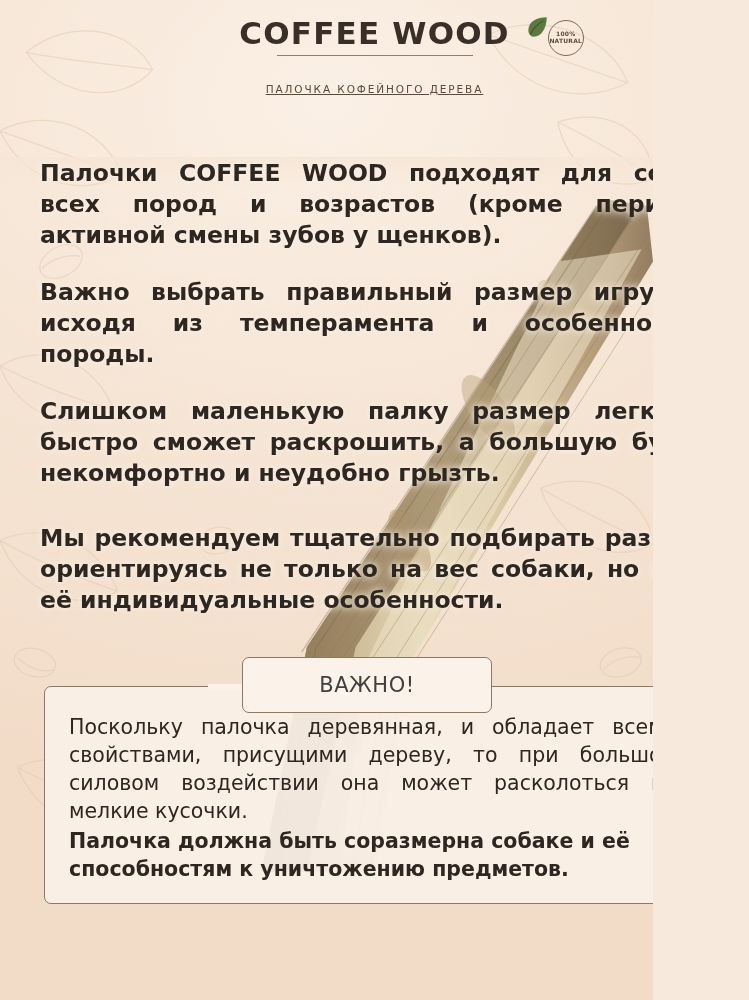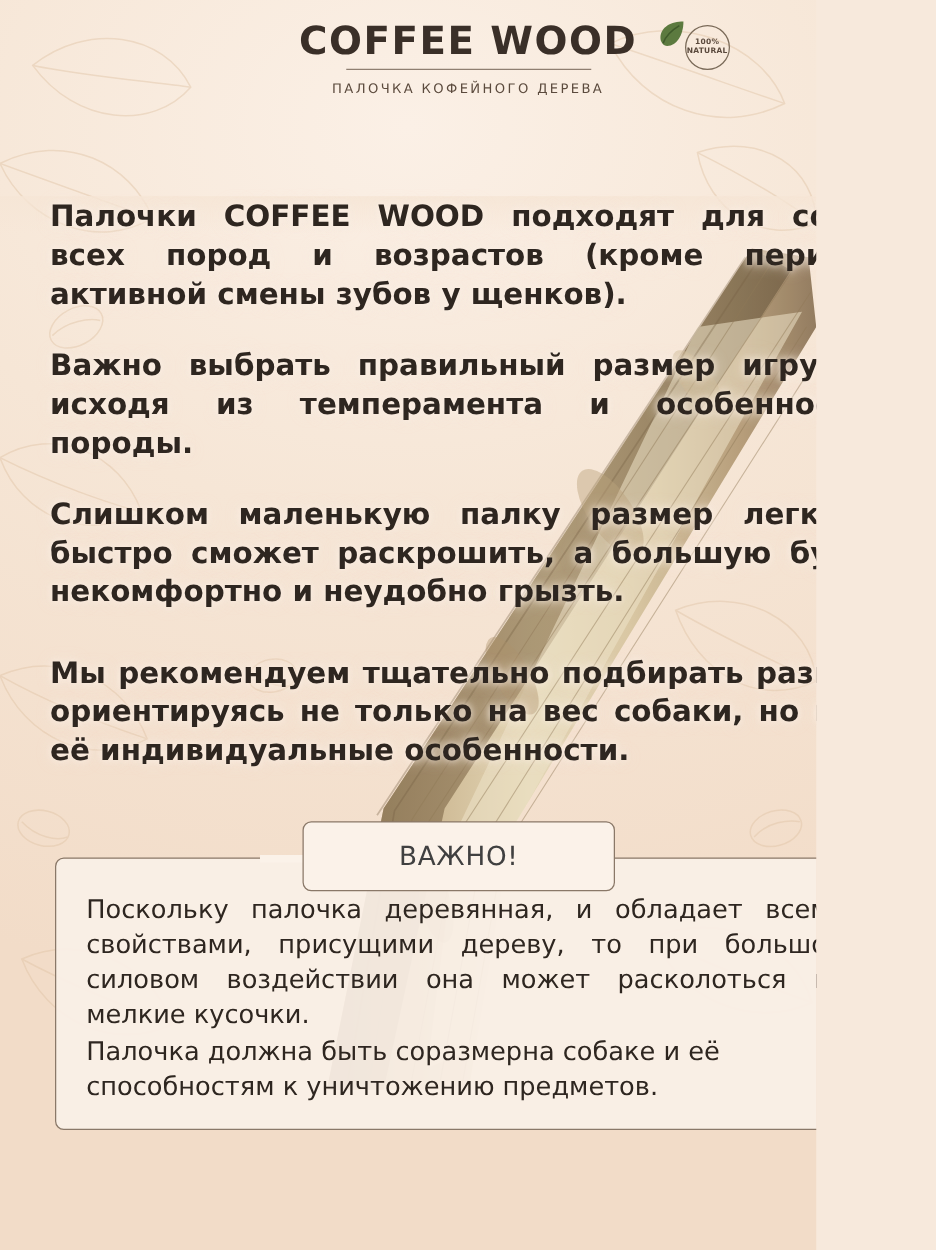--- a/index.html
+++ b/index.html
@@ -49,25 +49,26 @@
     font-family: "DejaVu Sans", sans-serif;
     font-weight: bold;
     font-size: 31px;
     letter-spacing: 1.2px;
     color: #3a2f28;
     line-height: 1;
     display: inline-block;
     position: relative;
   }
   .logo-sub {
-    margin-top: 9px;
+    margin-top: 27px;
     font-size: 10.5px;
     letter-spacing: 1.9px;
     color: #5b4a3d;
     font-weight: normal;
+    text-decoration: underline;
   }
   .logo-rule {
     width: 196px;
     height: 1px;
     background: #6b5a4b;
     margin: 6px auto 5px auto;
     opacity: .75;
   }
   .logo-leaf {
     position: absolute;
@@ -157,21 +158,21 @@
     background: #fbf2e9;
   }
   .imp-para {
     font-family: "DejaVu Sans", sans-serif;
     font-size: 20.5px;
     line-height: 1.37;
     color: #2e2620;
     text-align: justify;
     margin: 0;
   }
-  .imp-para + .imp-para { margin-top: 2px; }
+  .imp-para + .imp-para { margin-top: 2px; font-weight: bold; }
   .imp-para.last { text-align: left; }
 </style>
 </head>
 <body>
 
 <div class="page">
 
   <svg class="bg-pattern" viewBox="0 0 749 1000" preserveAspectRatio="none">
     <g fill="none" stroke="#e0c4a6" stroke-width="1.4" opacity="0.85">
       <path d="M30 60 C 80 20, 150 30, 175 80 C 140 120, 70 115, 30 60 Z"></path>

